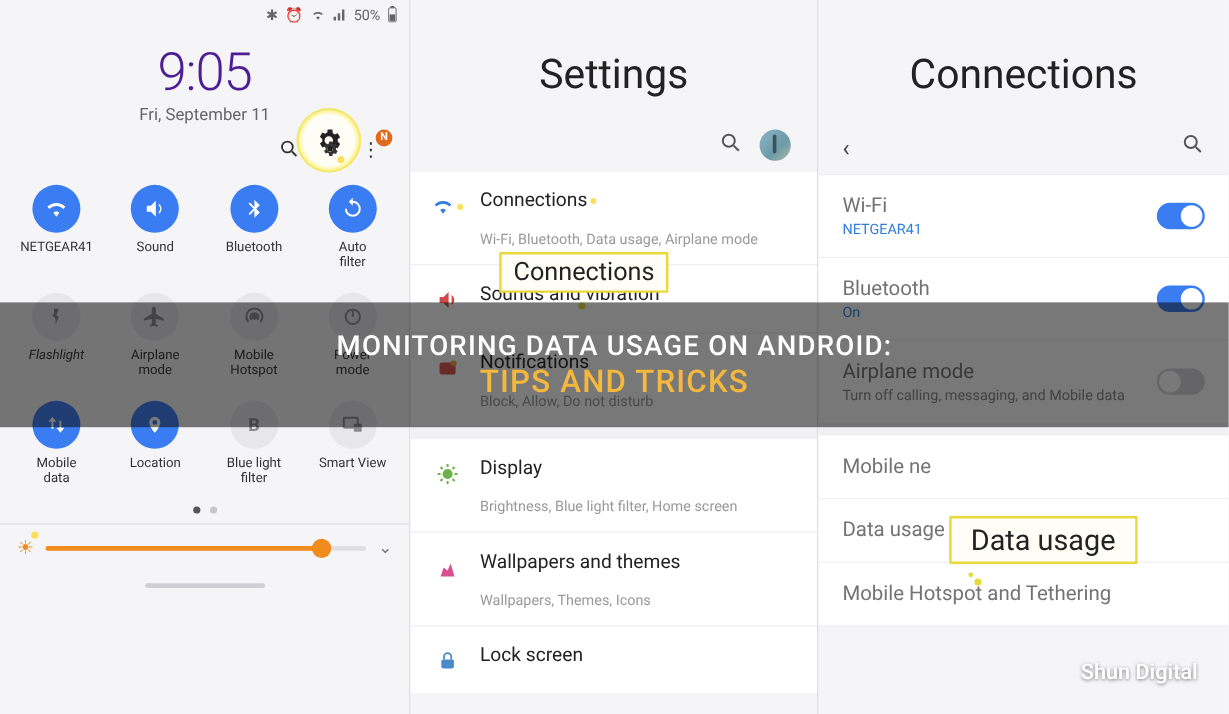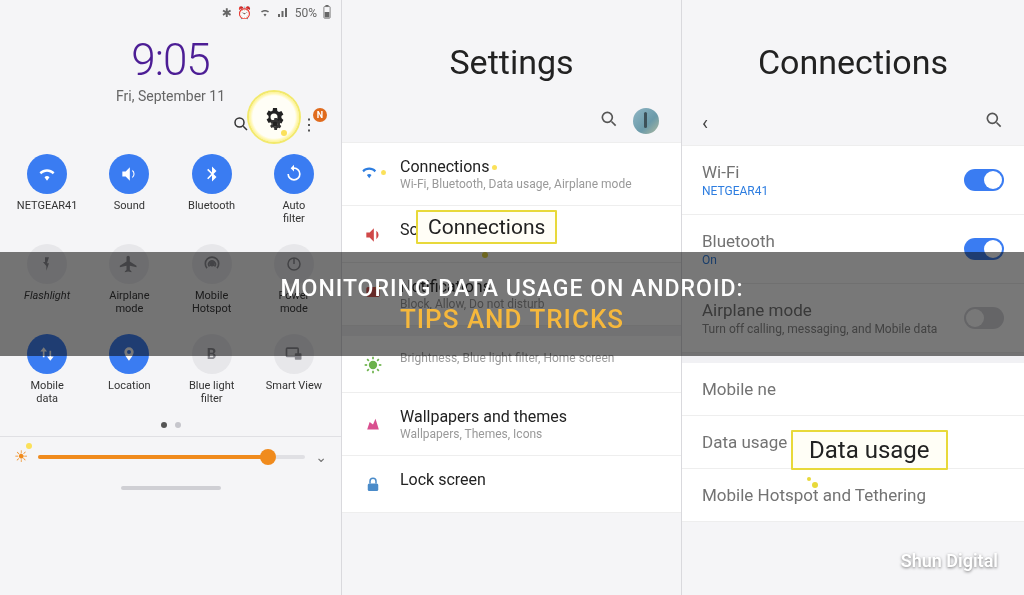--- a/index.html
+++ b/index.html
@@ -52,21 +52,21 @@
   .avatar { width:26px; height:26px; border-radius:50%; background: linear-gradient(135deg,#8fb6c5 0%,#6b9aa9 60%,#aeb99f 100%); position:relative; overflow:hidden; }
   .avatar::after { content:""; position:absolute; left:11px; top:4px; width:3px; height:16px; background:#3d5159; border-radius:2px; }
 
   .callout1 { position:absolute; left:74px; top:210px; padding:3px 10px; font-size:21px; color:#222; border:2px solid #e8d93a; background:#fffef6; border-radius:1px; z-index:5; }
   .arrow-dot1 { position:absolute; left:140px; top:252px; width:6px; height:6px; border-radius:50%; background:#e8d93a; }
 
   .slist { background:#fff; border-top:1px solid #eee; }
   .srow { display:flex; gap:14px; padding:14px 18px; border-bottom:1px solid #eee; align-items:flex-start; }
   .srow .ricon { width:26px; height:26px; display:flex; align-items:center; justify-content:center; font-size:18px; margin-top:2px; }
   .srow .rtxt .t { font-size:16px; color:#222; }
-  .srow .rtxt .d { font-size:12px; color:#999; margin-top:1px; }
+  .srow .rtxt .d { font-size:12px; color:#999; margin-top:16px; }
   .ic-wifi { color:#2d7de0; }
   .ic-sound { color:#d04848; }
   .ic-notif { color:#d9534f; }
   .ic-disp { color:#6bb24a; }
   .ic-wall { color:#d94f8f; }
   .ic-lock { color:#4a8bc9; }
 
   .gap { height:10px; background:#f1f1f4; }
 
   
@@ -335,20 +335,21 @@
                 <line x1="2" y1="12" x2="5" y2="12"></line>
                 <line x1="19" y1="12" x2="22" y2="12"></line>
                 <line x1="5" y1="5" x2="7" y2="7"></line>
                 <line x1="17" y1="17" x2="19" y2="19"></line>
                 <line x1="5" y1="19" x2="7" y2="17"></line>
                 <line x1="17" y1="7" x2="19" y2="5"></line>
               </g>
             </svg>
           </div>
           <div class="rtxt">
+            <div class="t">Display</div>
             <div class="d">Brightness, Blue light filter, Home screen</div>
           </div>
         </div>
         <div class="srow">
           <div class="ricon ic-wall">
             <svg width="20" height="20" viewBox="0 0 24 24">
               <path fill="#d94f8f" d="M5 21l3-9 4 3 3-7 4 13z"></path>
             </svg>
           </div>
           <div class="rtxt">

